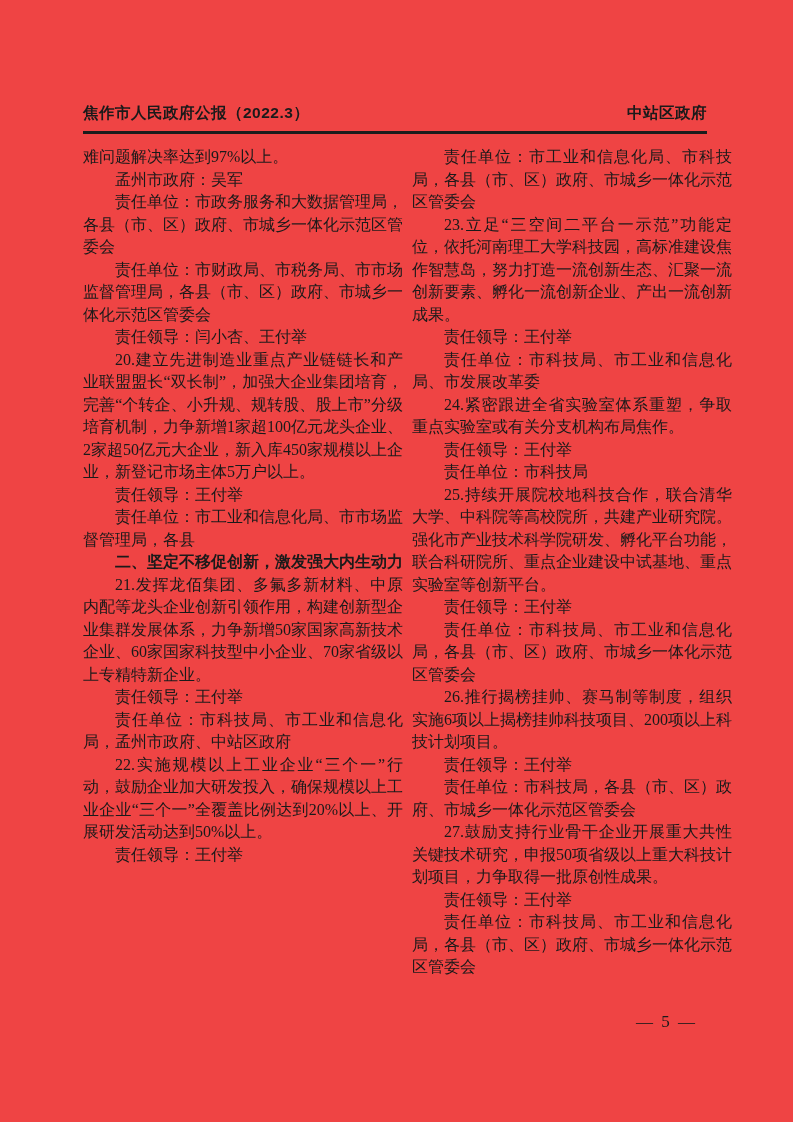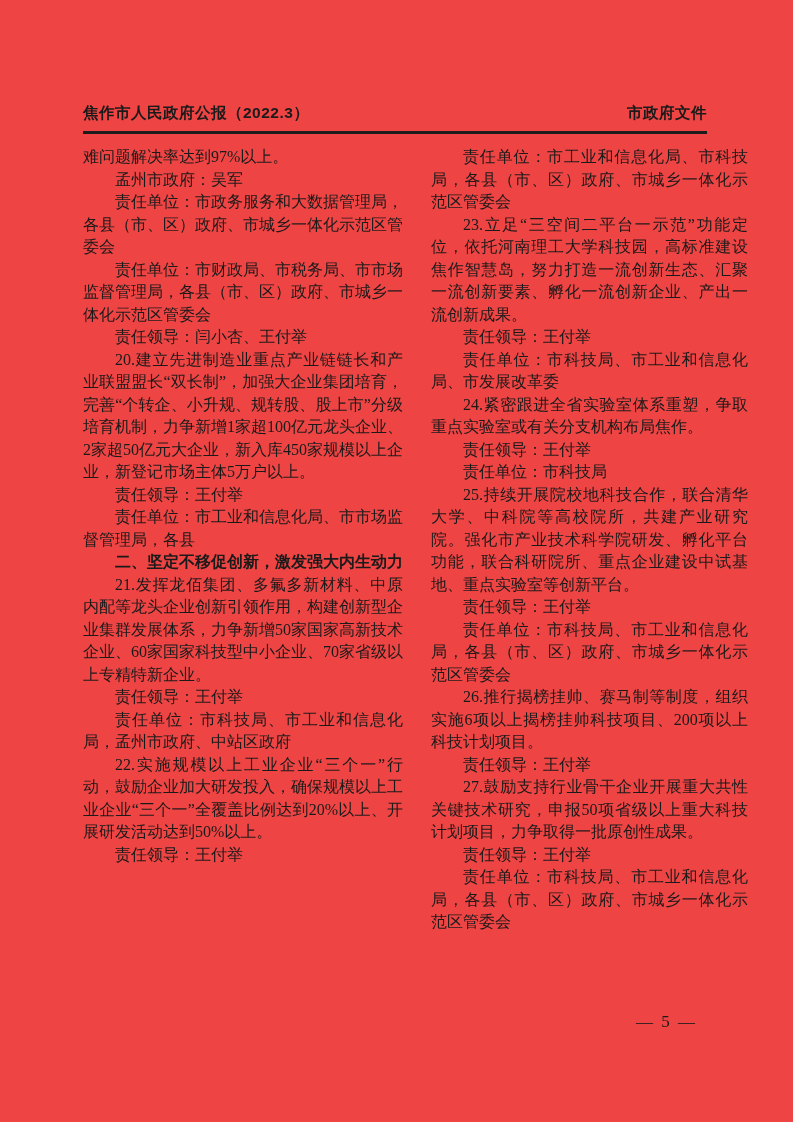--- a/index.html
+++ b/index.html
@@ -37,21 +37,21 @@
     width: 624px;
     height: 3px;
     background: #1c1c1c;
   }
   .columns {
     position: absolute;
     left: 83px;
     top: 146px;
     width: 665px;
     display: flex;
-    gap: 28px;
+    gap: 9px;
   }
   .col {
     width: 320px;
     font-size: 16px;
     line-height: 22.5px;
     text-align: justify;
   }
   .para {
     margin: 0;
     text-indent: 0;
@@ -73,21 +73,21 @@
     white-space: nowrap;
   }
 </style>
 </head>
 <body>
 
 <div class="page">
 
   <div class="header">
     <span>焦作市人民政府公报（2022.3）</span>
-    <span>市政府文件</span>
+    <span>中站区政府</span>
   </div>
 
   <div class="rule"></div>
 
   <div class="columns">
     <div class="col">
         <p class="para">难问题解决率达到97%以上。</p>
         <p class="para indent">孟州市政府：吴军</p>
         <p class="para indent">责任单位：市政务服务和大数据管理局，各县（市、区）政府、市城乡一体化示范区管委会</p>
         <p class="para indent">责任单位：市财政局、市税务局、市市场监督管理局，各县（市、区）政府、市城乡一体化示范区管委会</p>
@@ -108,20 +108,21 @@
         <p class="para indent">责任领导：王付举</p>
         <p class="para indent">责任单位：市科技局、市工业和信息化局、市发展改革委</p>
         <p class="para indent">24.紧密跟进全省实验室体系重塑，争取重点实验室或有关分支机构布局焦作。</p>
         <p class="para indent">责任领导：王付举</p>
         <p class="para indent">责任单位：市科技局</p>
         <p class="para indent">25.持续开展院校地科技合作，联合清华大学、中科院等高校院所，共建产业研究院。强化市产业技术科学院研发、孵化平台功能，联合科研院所、重点企业建设中试基地、重点实验室等创新平台。</p>
         <p class="para indent">责任领导：王付举</p>
         <p class="para indent">责任单位：市科技局、市工业和信息化局，各县（市、区）政府、市城乡一体化示范区管委会</p>
         <p class="para indent">26.推行揭榜挂帅、赛马制等制度，组织实施6项以上揭榜挂帅科技项目、200项以上科技计划项目。</p>
         <p class="para indent">责任领导：王付举</p>
+        <p class="para indent">责任单位：市科技局，各县（市、区）政府、市城乡一体化示范区管委会</p>
         <p class="para indent">27.鼓励支持行业骨干企业开展重大共性关键技术研究，申报50项省级以上重大科技计划项目，力争取得一批原创性成果。</p>
         <p class="para indent">责任领导：王付举</p>
         <p class="para indent">责任单位：市科技局、市工业和信息化局，各县（市、区）政府、市城乡一体化示范区管委会</p>
       </div>
   </div>
 
   <div class="pagenum">— 5 —</div>
 
 </div>
 

